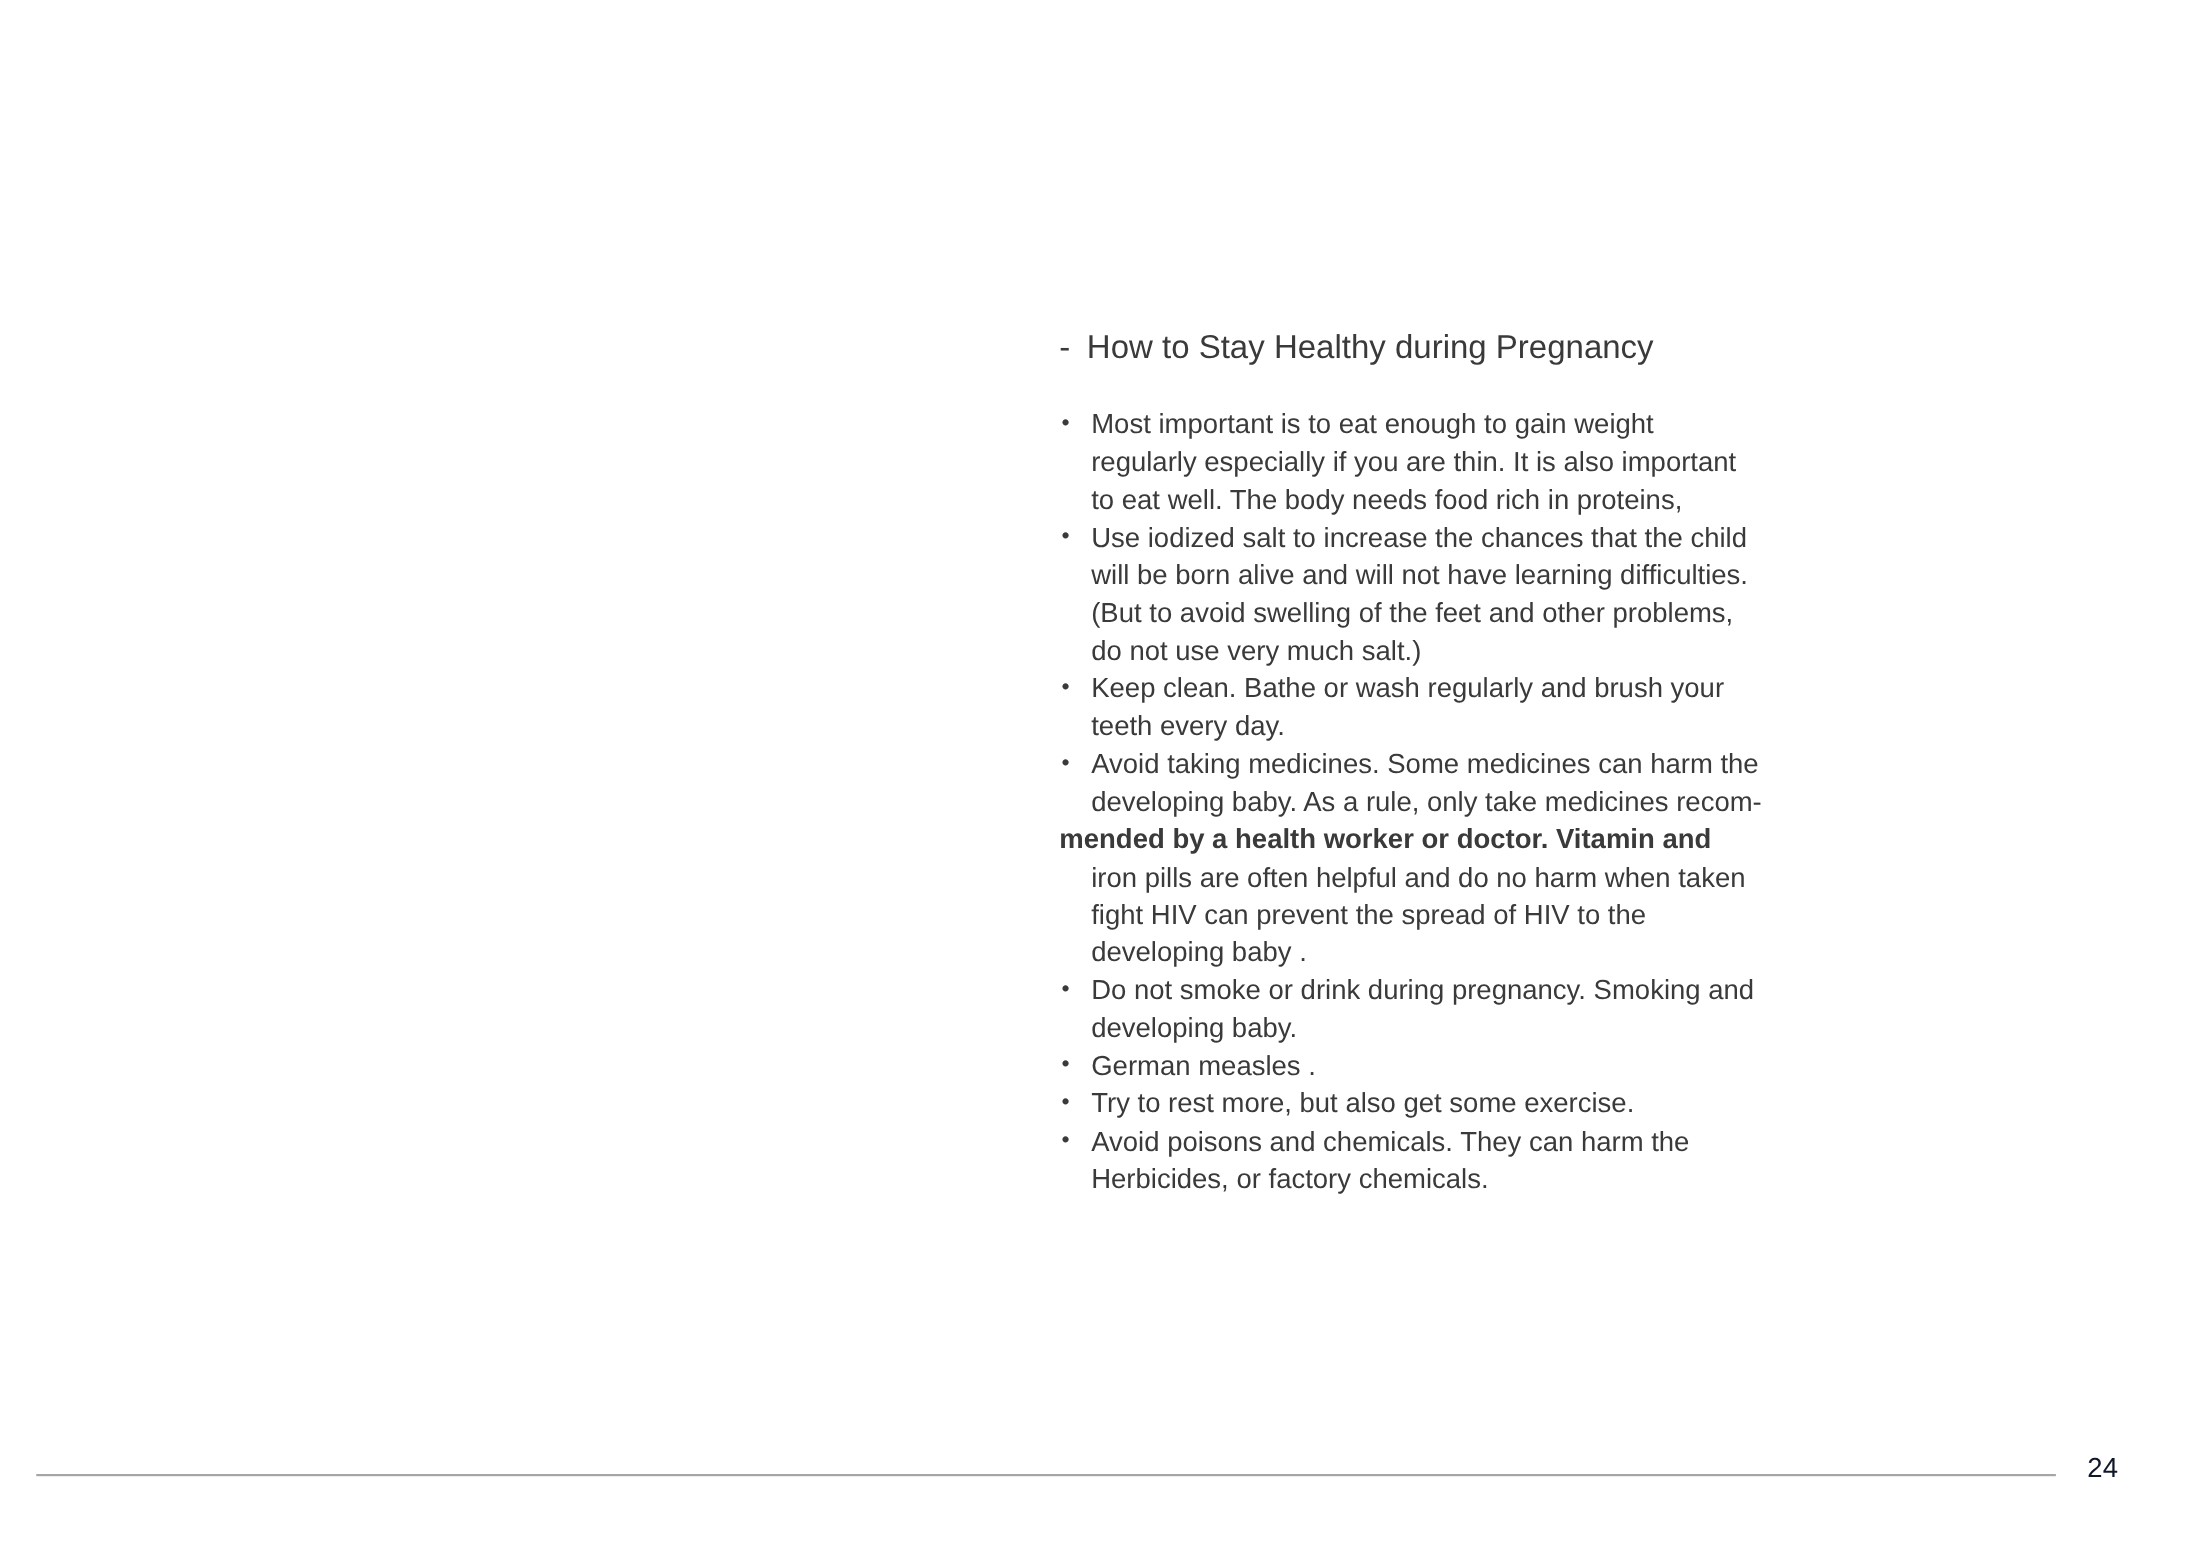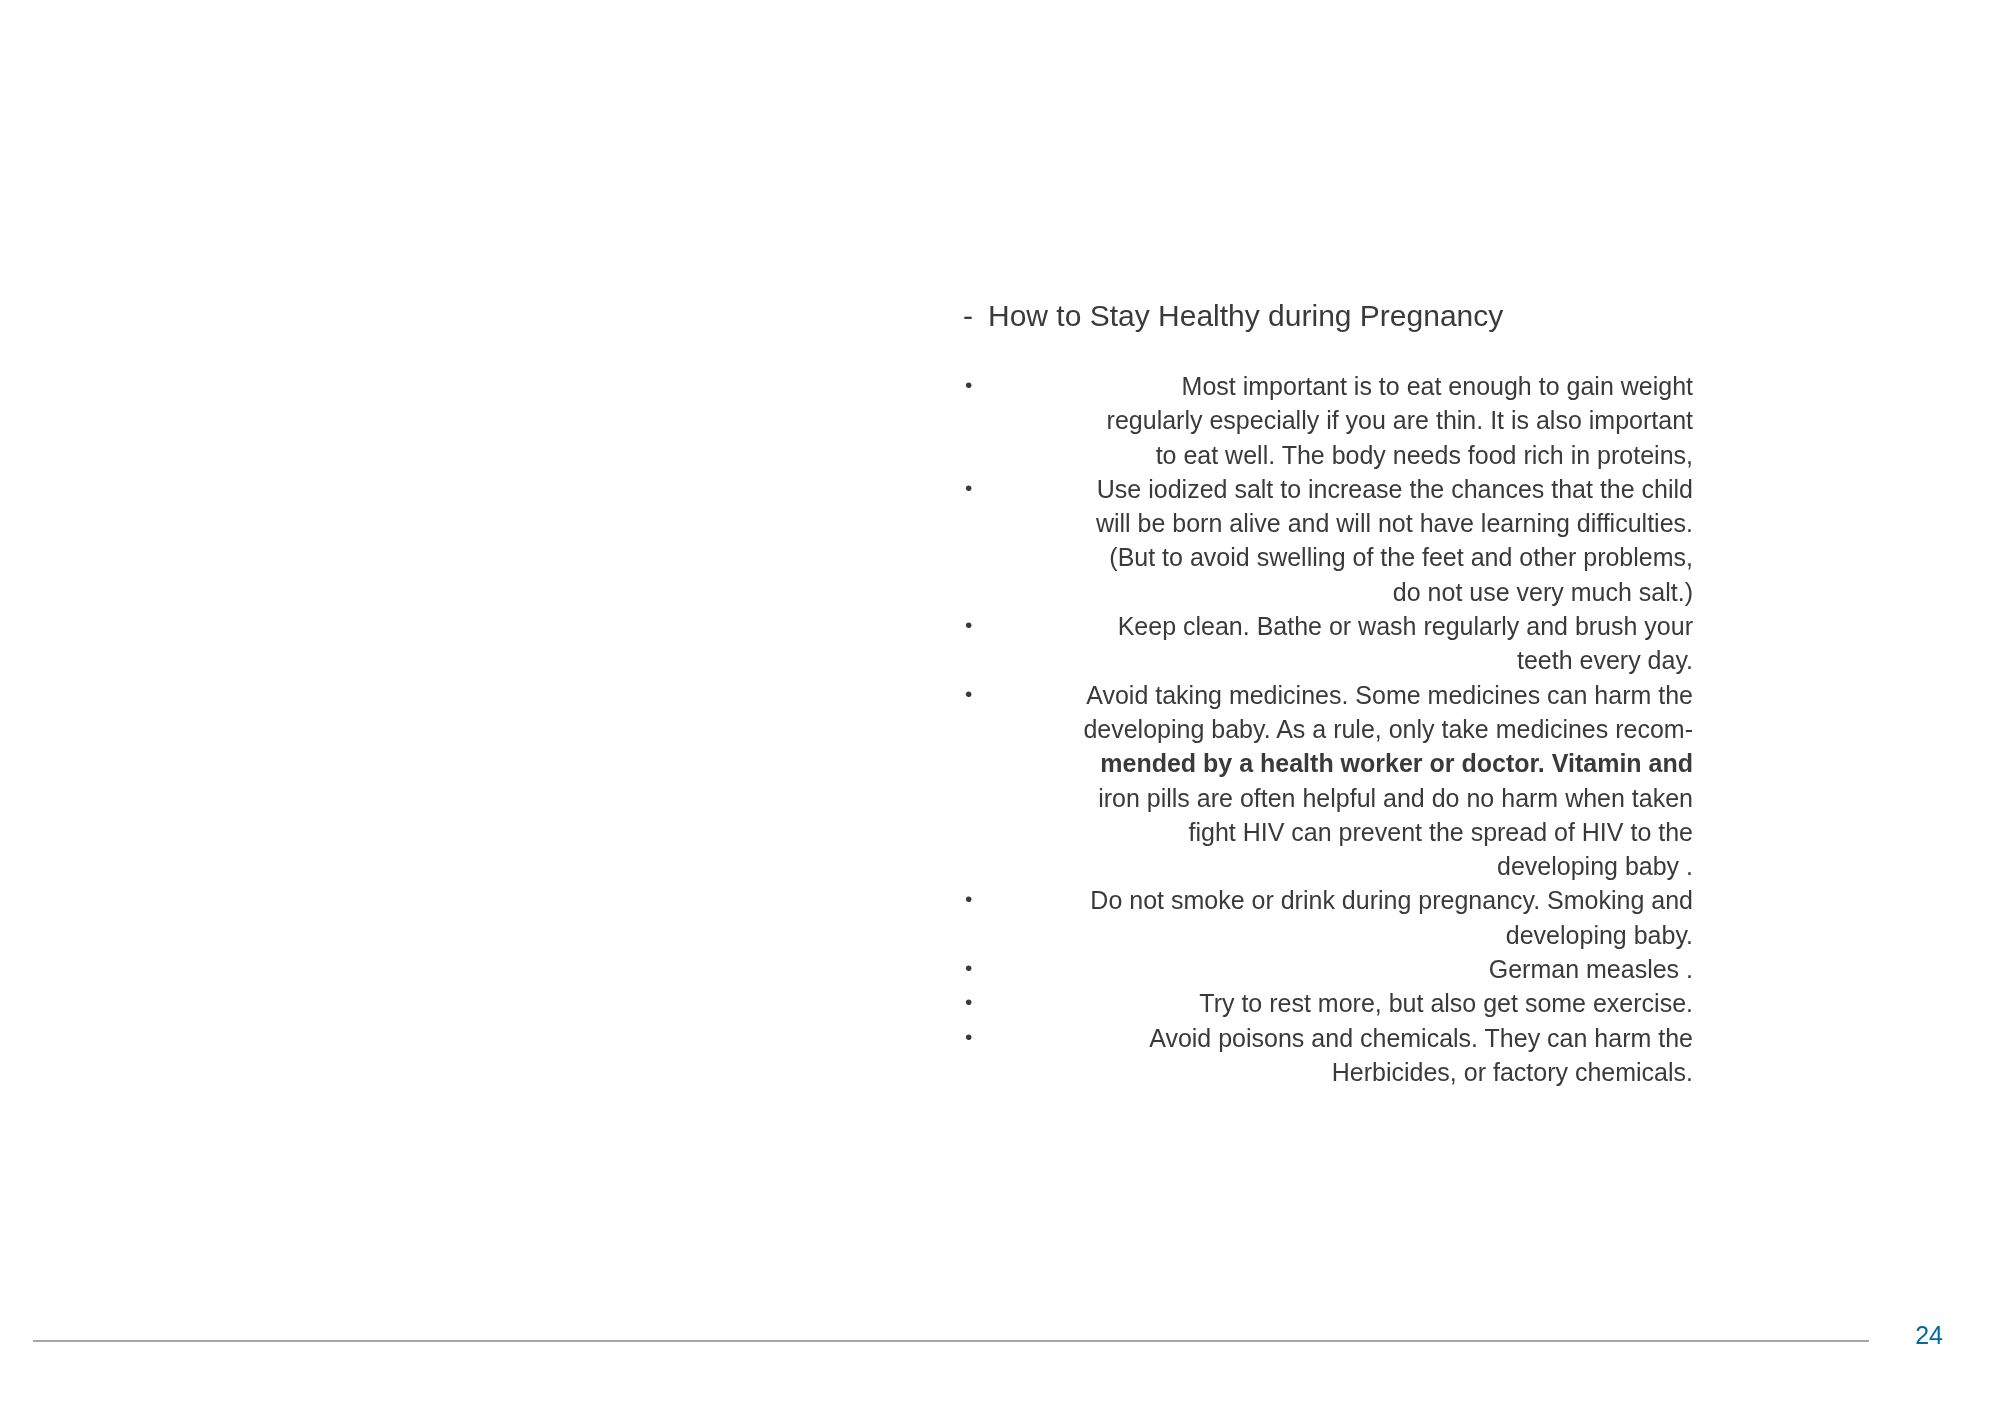--- a/index.html
+++ b/index.html
@@ -40,39 +40,39 @@
     padding-left: 29px;
   }
   .bullet-dot {
     position: absolute;
     left: 2px;
     top: -1px;
     font-size: 21px;
     line-height: 34.3px;
     color: #3a3a3a;
   }
-  .text-line { white-space: nowrap; text-align: right; }
+  .text-line { white-space: nowrap; }
   .text-line.outdent { margin-left: -29px; font-weight: bold; }
   .footer-rule {
     position: absolute;
     left: 33px;
     top: 1340px;
     width: 1836px;
     height: 2px;
     background: #a6a6a6;
   }
   .page-number {
     position: absolute;
     left: 1880px;
     top: 1322px;
     width: 63px;
-    text-align: right;
+    text-align: center;
     font-size: 25px;
     line-height: 26px;
-    color: #0369a1;
+    color: #0f172a;
   }
 </style>
 </head>
 <body>
 
 <div class="page">
 
   <div class="content">
 
     <div class="title-row">

